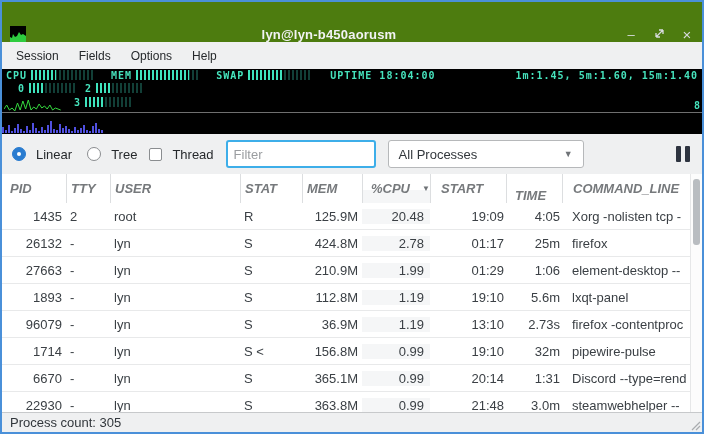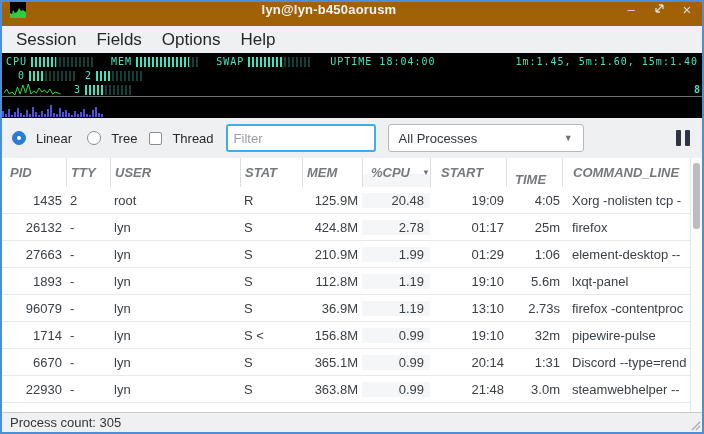--- a/index.html
+++ b/index.html
@@ -3,42 +3,42 @@
 <meta charset="utf-8">
 <style>
   * { margin:0; padding:0; box-sizing:border-box; }
   body { font-family:"Liberation Sans", sans-serif; background:#222; }
   .window{
     width:704px; height:434px; border:2px solid #4a90d9;
     background:#eff0f1; display:flex; flex-direction:column; overflow:hidden;
   }
   
   .titlebar{
-    height:24px; background:#a16207; display:flex; align-items:flex-start;
+    height:40px; background:#4d7c0f; display:flex; align-items:flex-end;
     padding:0 8px; flex:0 0 auto;
   }
   .app-icon{ width:16px; height:16px; margin-right:8px; flex:0 0 auto; }
   .title-text{
     flex:1; text-align:center; color:#f2f3f4; font-size:13px; font-weight:bold;
     letter-spacing:.2px;
   }
   .win-btns{ display:flex; align-items:center; gap:14px; color:#d8dbde; }
   .win-btn{ font-size:13px; line-height:1; cursor:default; width:14px; text-align:center; }
   .win-btn.close{ font-size:15px; }
   
   .menubar{
     height:27px; background:#eff0f1; display:flex; align-items:center;
     padding:0 4px; flex:0 0 auto;
   }
-  .menu-item{ padding:4px 10px; font-size:17px; color:#26292c; }
+  .menu-item{ padding:4px 10px; font-size:12px; color:#26292c; }
   
   .monitor{ height:65px; background:#000; position:relative; flex:0 0 auto;
     font-family:"DejaVu Sans Mono", monospace; color:#46e3bd; overflow:hidden; }
-  .mon-row{ height:14px; display:flex; align-items:flex-end; font-size:10px;
-    font-weight:normal; letter-spacing:1px; white-space:nowrap; }
+  .mon-row{ height:14px; display:flex; align-items:flex-start; font-size:10px;
+    font-weight:bold; letter-spacing:1px; white-space:nowrap; }
   .mon-row1{ padding:1px 4px 0 4px; }
   .meter{ display:inline-block; height:10px; position:relative; margin:0 4px;
     background:repeating-linear-gradient(90deg,#123f37 0 2px,#000 2px 4px); }
   .meter > i{ position:absolute; left:0; top:0; bottom:0; display:block;
     background:repeating-linear-gradient(90deg,#3fe3bd 0 2px,#000 2px 4px); }
   .m-main{ width:62px; }
   .m-core{ width:46px; }
   .mon-spacer{ flex:1; }
   .mon-sep{ position:absolute; left:0; right:0; top:43px; height:1px; background:#6f6f6f; }
   .band2{ position:absolute; left:0; right:0; top:44px; height:21px; background:#000; }

